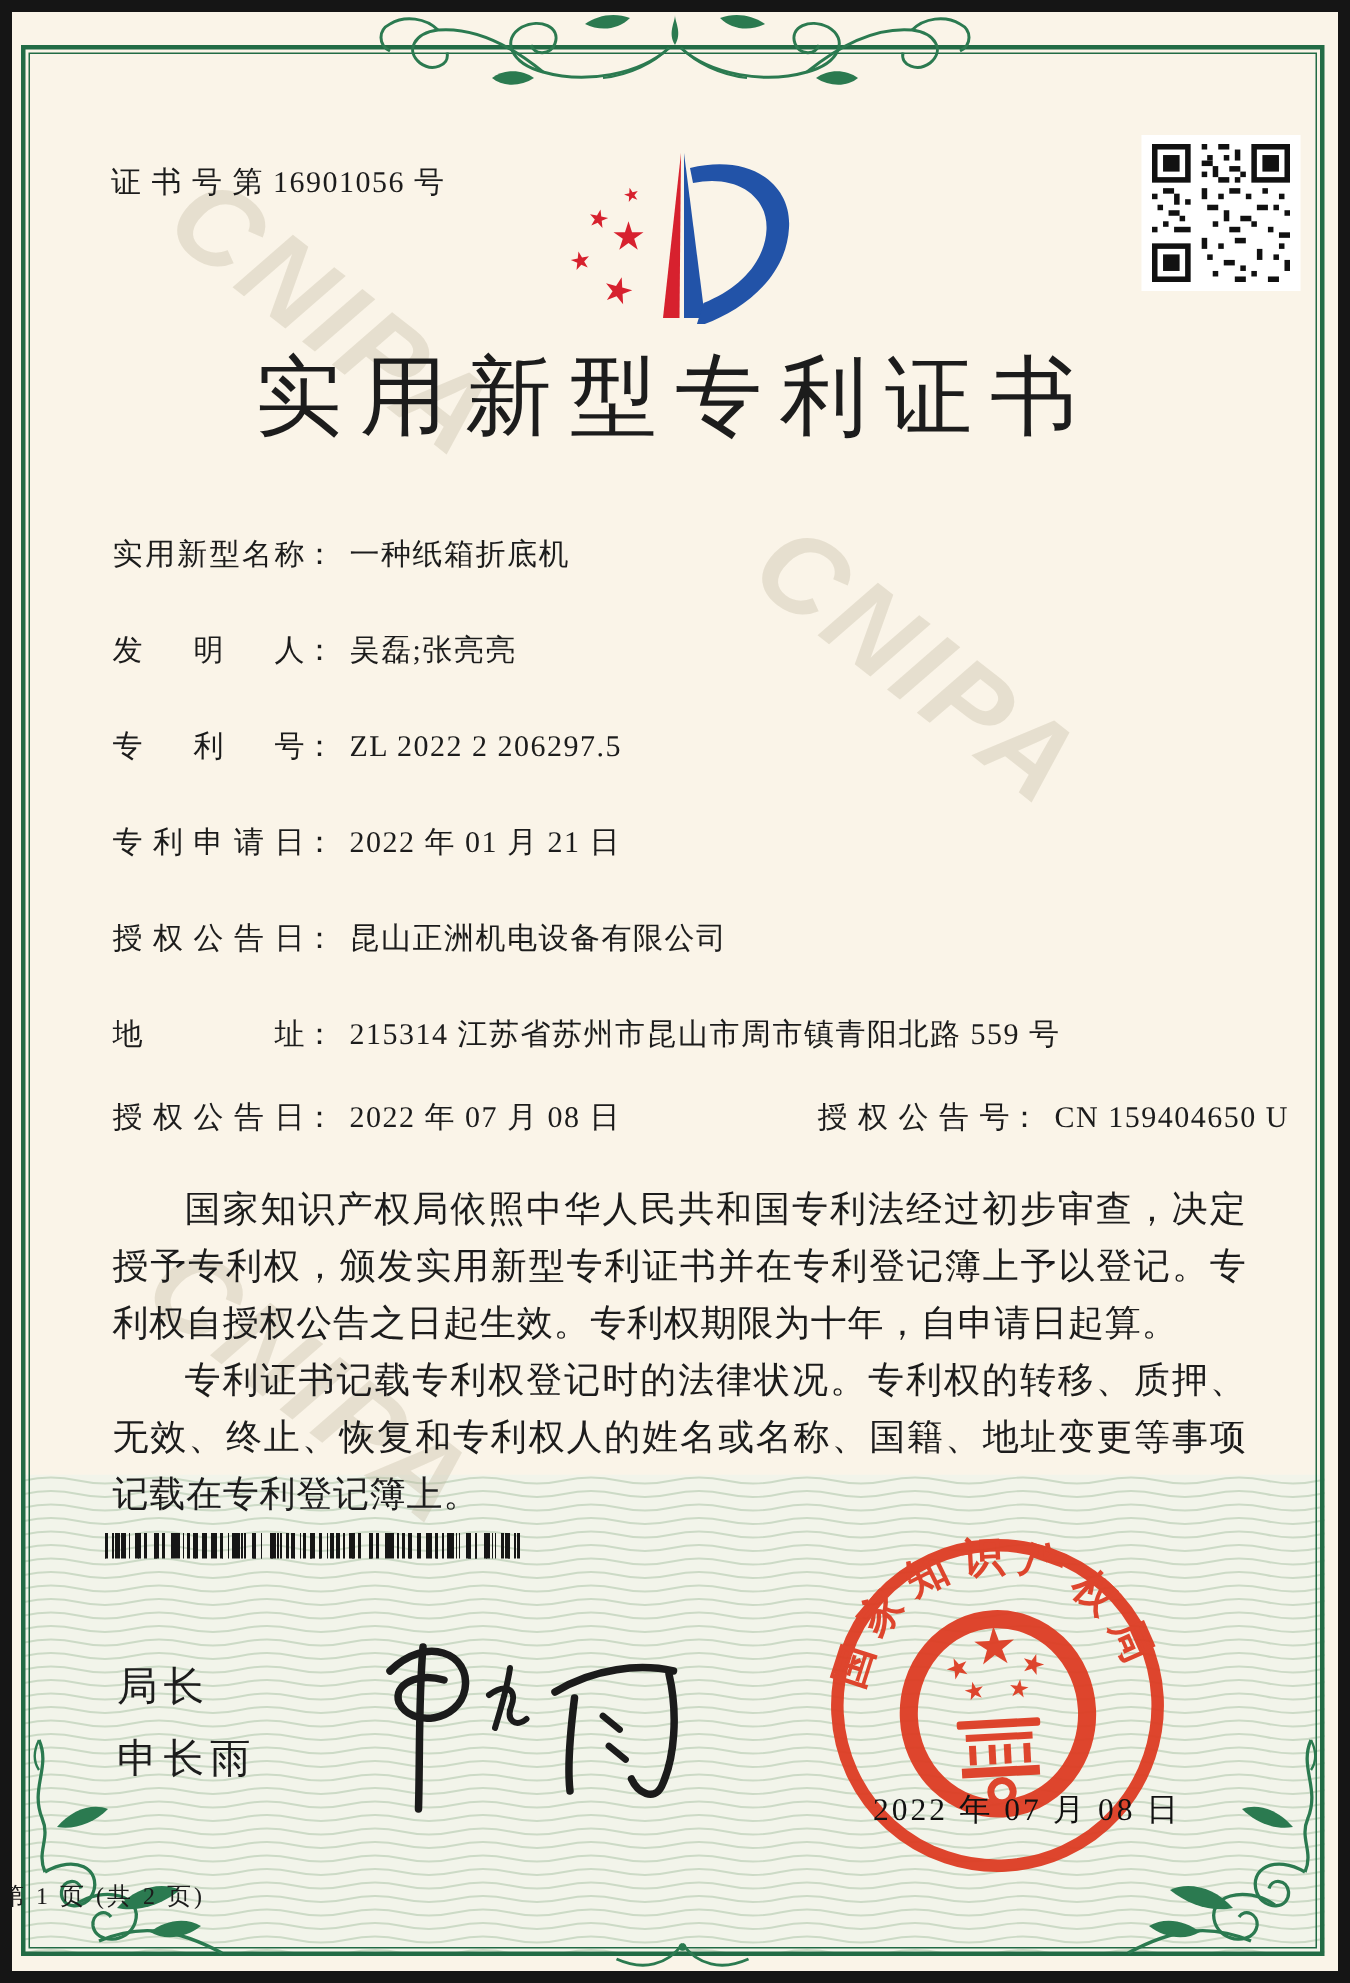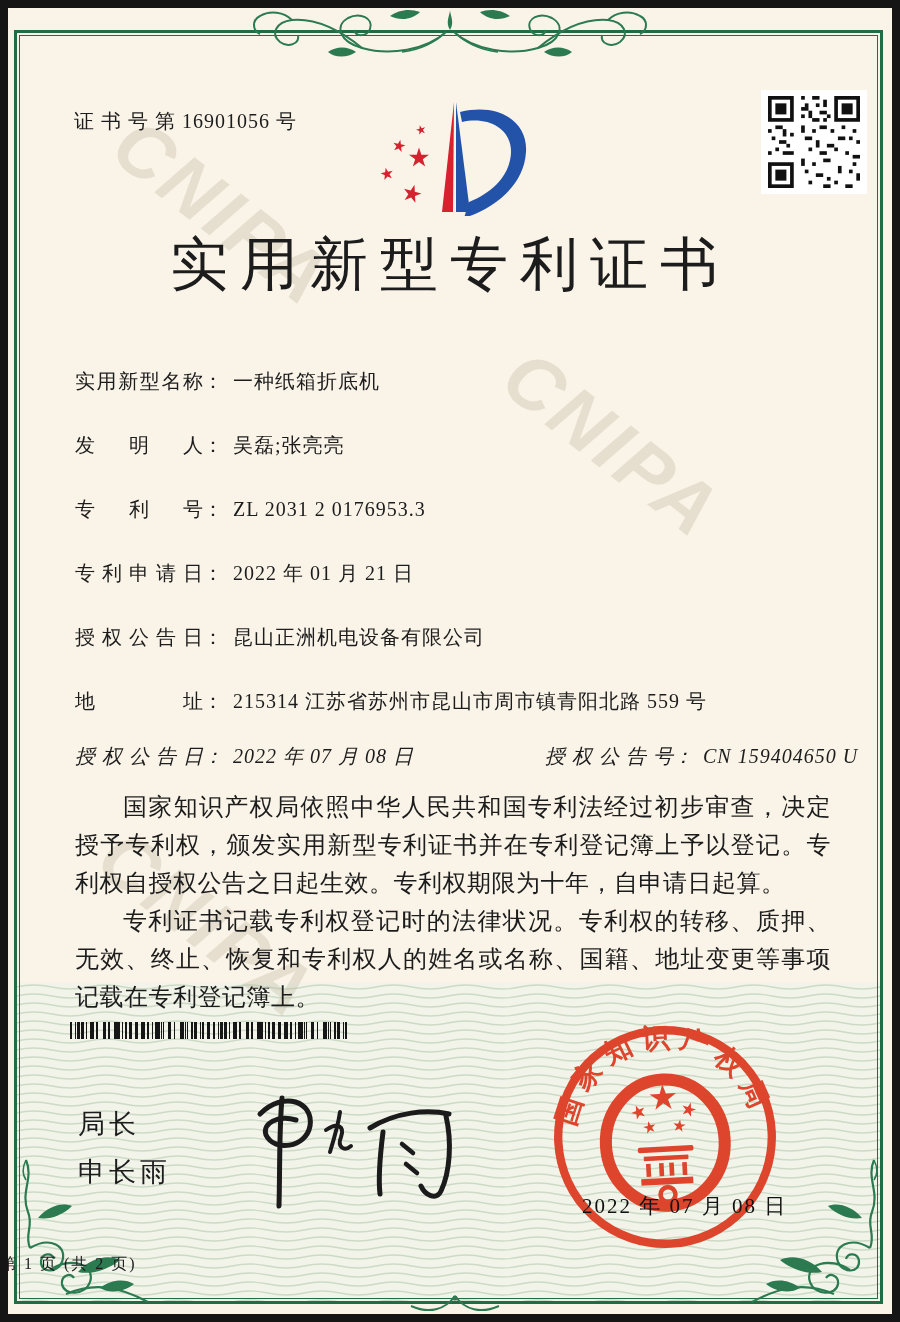--- a/index.html
+++ b/index.html
@@ -22,21 +22,21 @@
       color:rgba(186,174,150,0.30);transform:rotate(38deg);transform-origin:left top;white-space:nowrap;}
   
   .cert-no{left:74px;top:108px;font-size:20px;letter-spacing:1px;z-index:5;}
   .logo{left:372px;top:96px;z-index:5;}
   .qr{left:761px;top:90px;width:106px;height:104px;background:#fff;z-index:5;
       display:flex;align-items:center;justify-content:center;}
   .title{left:0;right:0;top:226px;text-align:center;font-size:58px;font-weight:normal;
          letter-spacing:12px;z-index:5;}
   
   .row{position:absolute;left:75px;font-size:20px;z-index:5;white-space:nowrap;}
-  .row .lab{display:inline-block;width:128px;text-align:justify;text-align-last:justify;vertical-align:bottom;margin-top:12px;}
+  .row .lab{display:inline-block;width:128px;text-align:justify;text-align-last:justify;vertical-align:bottom;}
   .row .val{margin-left:10px;letter-spacing:1px;}
   .grant2{position:absolute;left:470px;top:0;white-space:nowrap;}
   
   .paras{left:75px;top:772px;width:756px;font-size:24px;line-height:38px;
          text-align:justify;z-index:5;margin-top:16px;}
   .paras p{margin:0;text-indent:2em;letter-spacing:0.5px;}
   
   .barcode{left:70px;top:1022px;width:277px;height:17px;z-index:5;
     background-image:
       repeating-linear-gradient(90deg,#161616 0 2px,transparent 2px 5px,#161616 5px 6px,transparent 6px 11px),
@@ -229,32 +229,32 @@
 
   <div class="abs title">实用新型专利证书</div>
 
   <div class="row" style="top:356px;">
     <span class="lab">实用新型名称</span><span>：</span><span class="val">一种纸箱折底机</span>
   </div>
   <div class="row" style="top:420px;">
     <span class="lab">发明人</span><span>：</span><span class="val">吴磊;张亮亮</span>
   </div>
   <div class="row" style="top:484px;">
-    <span class="lab">专利号</span><span>：</span><span class="val">ZL 2031 2 0176953.3</span>
+    <span class="lab">专利号</span><span>：</span><span class="val">ZL 2022 2 206297.5</span>
   </div>
   <div class="row" style="top:548px;">
     <span class="lab">专利申请日</span><span>：</span><span class="val">2022 年 01 月 21 日</span>
   </div>
   <div class="row" style="top:612px;">
     <span class="lab">授权公告日</span><span>：</span><span class="val">昆山正洲机电设备有限公司</span>
   </div>
   <div class="row" style="top:676px;">
     <span class="lab">地址</span><span>：</span><span class="val">215314 江苏省苏州市昆山市周市镇青阳北路 559 号</span>
   </div>
-  <div class="row" style="top:731px;font-style:italic;">
+  <div class="row" style="top:731px;">
     <span class="lab">授权公告日</span><span>：</span><span class="val">2022 年 07 月 08 日</span>
     <span class="grant2">
       <span class="lab">授权公告号</span><span>：</span><span class="val">CN 159404650 U</span>
     </span>
   </div>
 
   <div class="abs paras">
     <p>国家知识产权局依照中华人民共和国专利法经过初步审查，决定授予专利权，颁发实用新型专利证书并在专利登记簿上予以登记。专利权自授权公告之日起生效。专利权期限为十年，自申请日起算。</p>
     <p>专利证书记载专利权登记时的法律状况。专利权的转移、质押、无效、终止、恢复和专利权人的姓名或名称、国籍、地址变更等事项记载在专利登记簿上。</p>
   </div>

